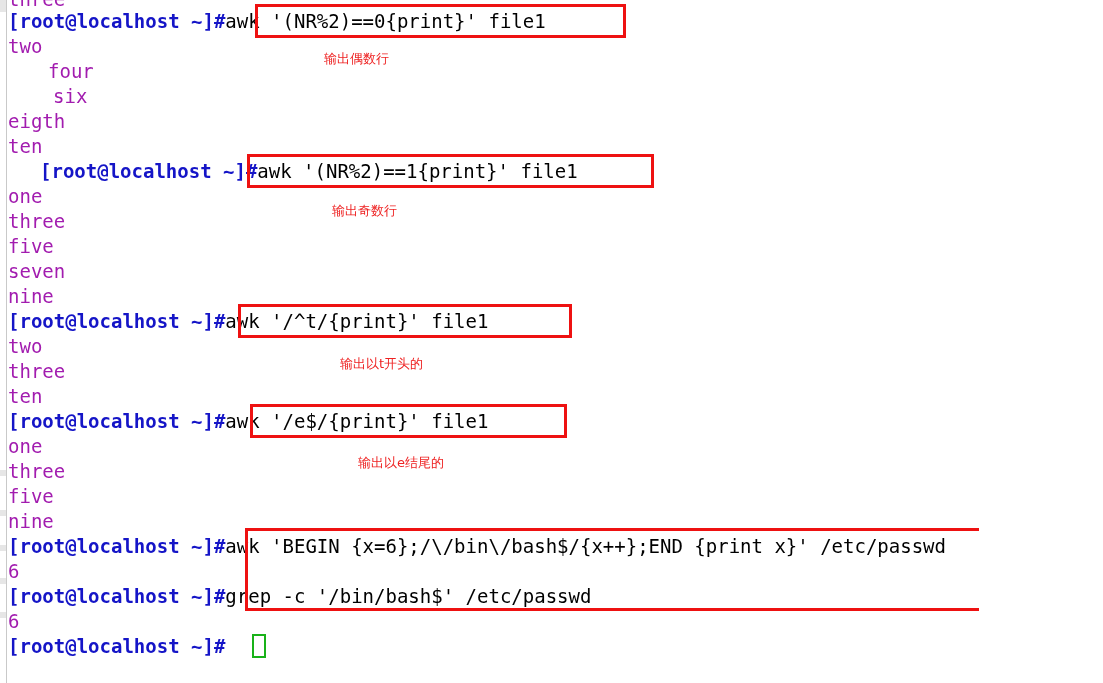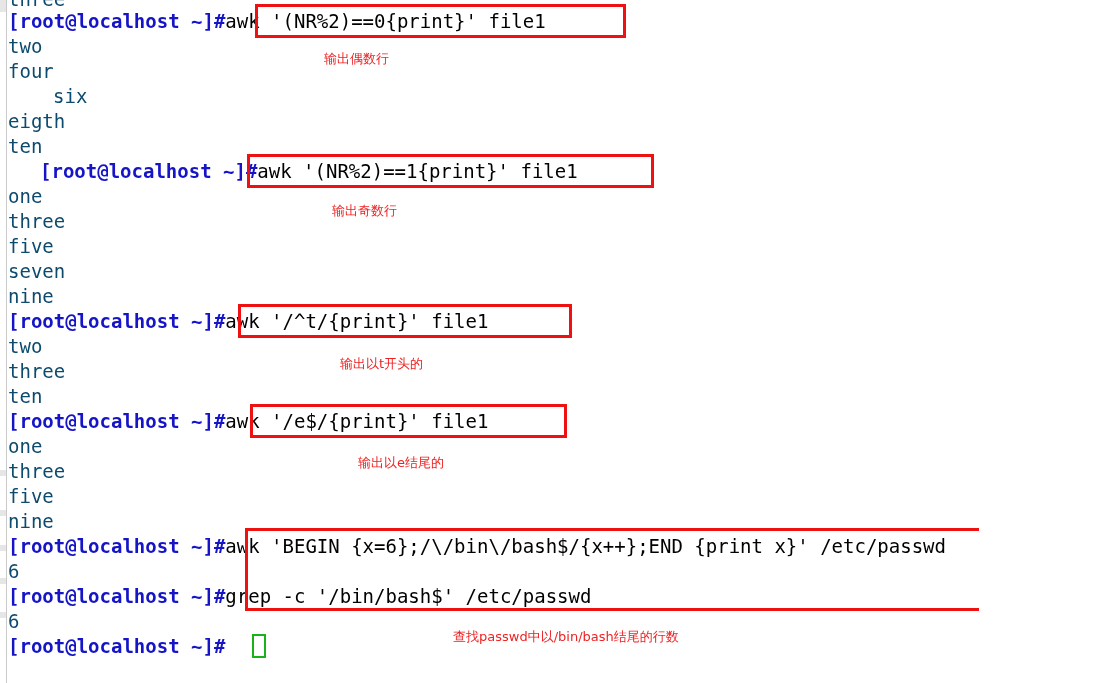--- a/index.html
+++ b/index.html
@@ -52,21 +52,21 @@
   }
   .prompt {
     color: #1515c7;
     font-weight: bold;
   }
   .cmd {
     color: #000000;
     font-weight: normal;
   }
   .out {
-    color: #0c4a6e;
+    color: #a21caf;
     font-weight: normal;
   }
 
   
   .box {
     position: absolute;
     border: 3px solid #ee1111;
     box-sizing: border-box;
     pointer-events: none;
     background: transparent;
@@ -105,21 +105,21 @@
     <div class="seg" style="top:612px;height:6px;"></div>
   </div>
 
   <div class="term">
 
     <div class="line" style="top:-13px;"><span class="out">three</span></div>
 
     <div class="line" style="top:9px;"><span class="prompt">[root@localhost ~]#</span><span class="cmd">awk '(NR%2)==0{print}' file1</span></div>
 
     <div class="line" style="top:34px;"><span class="out">two</span></div>
-    <div class="line" style="top:59px;"><span class="out">four</span></div>
+    <div class="line" style="top:59px;margin-left:40px;"><span class="out">four</span></div>
     <div class="line" style="top:84px;padding-left:45px;"><span class="out">six</span></div>
     <div class="line" style="top:109px;"><span class="out">eigth</span></div>
     <div class="line" style="top:134px;"><span class="out">ten</span></div>
 
     <div class="line" style="top:159px;margin-left:32px;"><span class="prompt">[root@localhost ~]#</span><span class="cmd">awk '(NR%2)==1{print}' file1</span></div>
 
     <div class="line" style="top:184px;"><span class="out">one</span></div>
     <div class="line" style="top:209px;"><span class="out">three</span></div>
     <div class="line" style="top:234px;"><span class="out">five</span></div>
     <div class="line" style="top:259px;"><span class="out">seven</span></div>
@@ -155,15 +155,14 @@
   <div class="box" style="left:255px; top:4px;   width:371px; height:34px;"></div>
   <div class="box" style="left:247px; top:154px; width:407px; height:34px;"></div>
   <div class="box" style="left:238px; top:304px; width:334px; height:34px;"></div>
   <div class="box" style="left:250px; top:404px; width:317px; height:34px;"></div>
   <div class="box" style="left:245px; top:528px; width:833px; height:83px;"></div>
 
   <div class="anno" style="left:324px; top:48px;">输出偶数行</div>
   <div class="anno" style="left:332px; top:200px;">输出奇数行</div>
   <div class="anno" style="left:340px; top:353px;">输出以t开头的</div>
   <div class="anno" style="left:358px; top:452px;">输出以e结尾的</div>
-  <div class="anno" style="left:453px; top:626px;">查找passwd中以/bin/bash结尾的行数</div>
 
 </div>
 
 </body></html>

